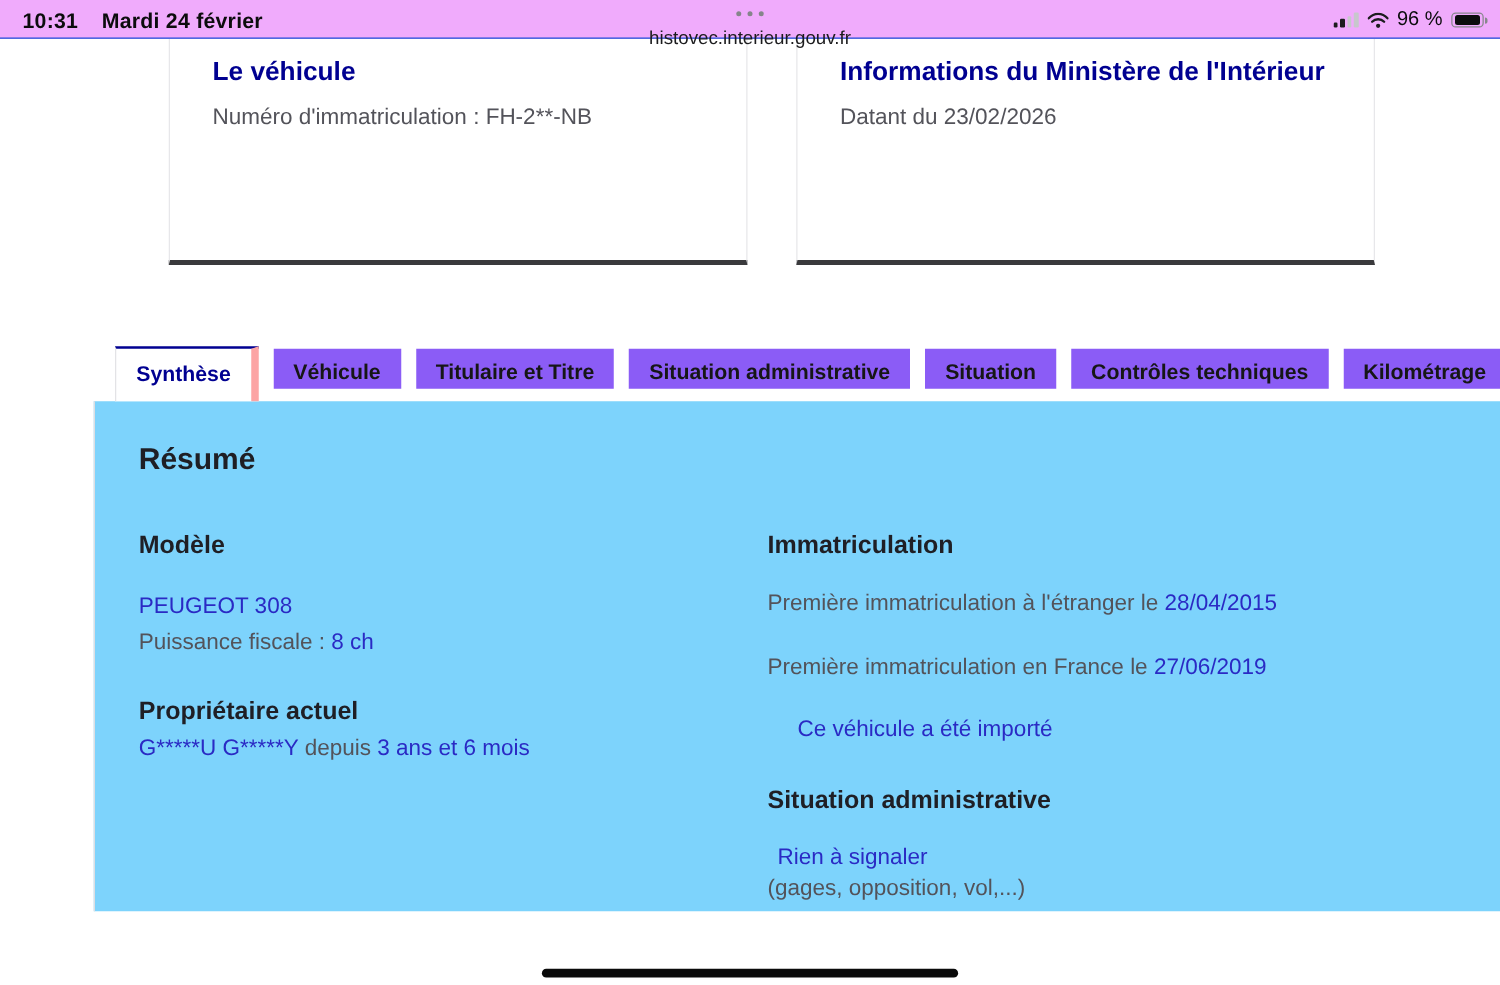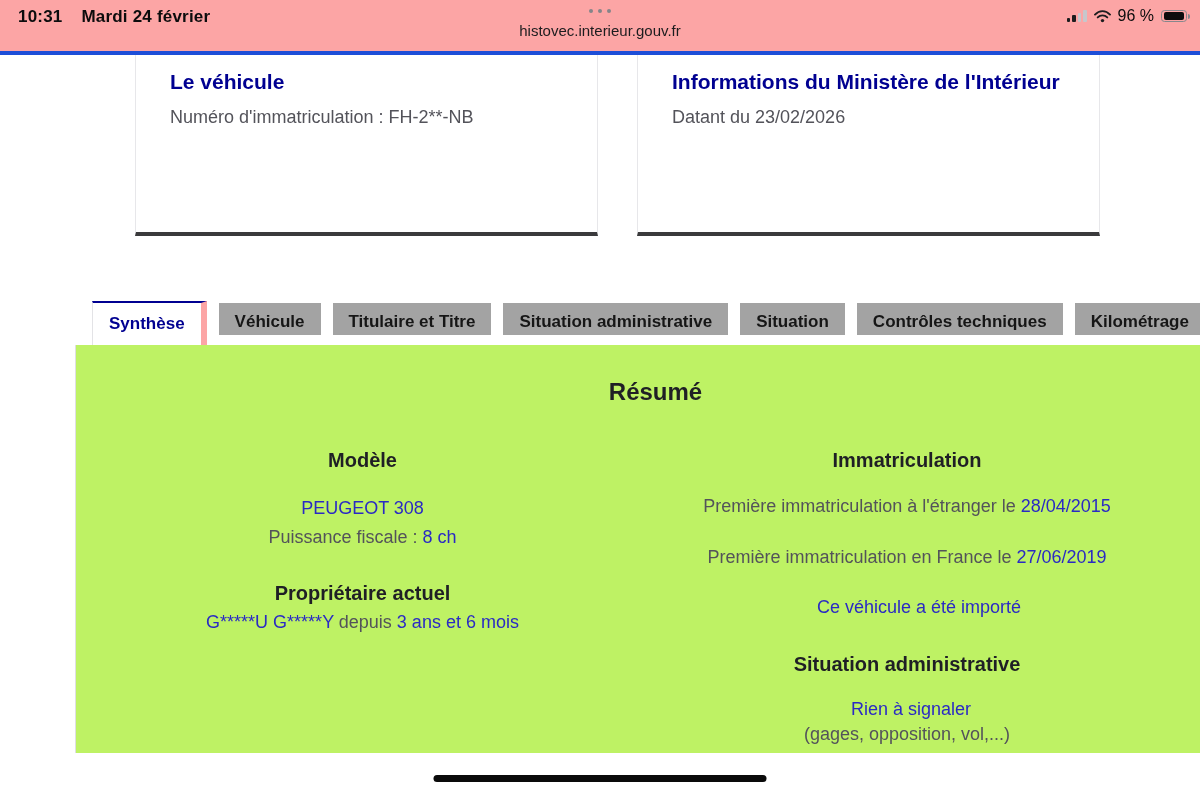--- a/index.html
+++ b/index.html
@@ -1,21 +1,21 @@
 <!DOCTYPE html>
 <html lang="fr"><head>
 <meta charset="utf-8">
 <style>
   * { margin: 0; padding: 0; box-sizing: border-box; }
   html, body { width: 1200px; height: 788px; overflow: hidden; background: #fff;
     font-family: "Liberation Sans", sans-serif; position: relative; }
 
   
-  .chrome { position: relative; width: 100%; height: 55px; background: #fca5a5;
-    border-bottom: 4px solid #1d4ed8; }
+  .chrome { position: relative; width: 100%; height: 31px; background: #f0abfc;
+    border-bottom: 1px solid #1d4ed8; }
   .clock-area { position: absolute; left: 18px; top: 7px; font-size: 17px;
     font-weight: 600; color: #0c0c0d; letter-spacing: .2px; }
   .clock-area .date { margin-left: 14px; font-weight: 600; }
   .pages-dots { position: absolute; top: 9px; left: 50%; transform: translateX(-50%);
     display: flex; gap: 5px; }
   .pages-dots i { width: 4px; height: 4px; border-radius: 50%; background: #85858a; }
   .url-text { position: absolute; top: 22px; left: 0; width: 100%; text-align: center;
     font-size: 15px; color: #1c1c1e; }
   .status-right { position: absolute; right: 13px; top: 8px; display: flex;
     align-items: center; gap: 7px; height: 16px; }
@@ -38,29 +38,29 @@
   .card { width: 463px; height: 181px; background: #fff; padding: 12px 34px 0;
     border-left: 1px solid #e7e7ea; border-right: 1px solid #e7e7ea;
     border-bottom: 4px solid #3a3a3c; margin-left: 12px; }
   .card h2 { font-size: 21px; line-height: 29px; font-weight: 700; color: #000091; }
   .card p { margin-top: 9px; font-size: 18px; line-height: 25px; color: #53535a; }
 
   
   .tabs-row { display: flex; align-items: flex-start; gap: 12px; margin-top: 65px;
     margin-left: 92px; height: 44px; white-space: nowrap; }
   .tab { flex: 0 0 auto; font-size: 17px; font-weight: 700; padding: 0 16px;
-    height: 32px; line-height: 38px; margin-top: 2px; background: #a3a3a3;
+    height: 32px; line-height: 38px; margin-top: 2px; background: #8b5cf6;
     color: #161616; cursor: pointer; }
   .tab.active { height: 44px; line-height: 41px; margin-top: 0; background: #fff;
     color: #000091; border-top: 2px solid #000091; border-left: 1px solid #e3e3e6;
     border-right: 6px solid #fca5a5; }
 
   
   .panel { border-left: 1px solid #dedee2; margin-left: 75px; height: 408px;
-    padding: 33px 0 0 35px; background: #bef264; text-align: center; }
+    padding: 33px 0 0 35px; background: #7dd3fc; }
   .resume-title { font-size: 24px; line-height: 28px; font-weight: 700;
     color: #1f1f25; margin-bottom: 42px; }
   .columns { display: flex; }
   .col-left { width: 503px; }
   .col-right { flex: 1; }
   .sec-h { font-size: 20px; line-height: 25px; font-weight: 700; color: #1f1f25; }
   .body-txt { font-size: 18px; line-height: 24px; color: #53535a; }
   .blue { color: #2a2ac4; }
   .model-value { margin-top: 23px; font-size: 18px; line-height: 24px; }
   .power-line { margin-top: 5px; }

